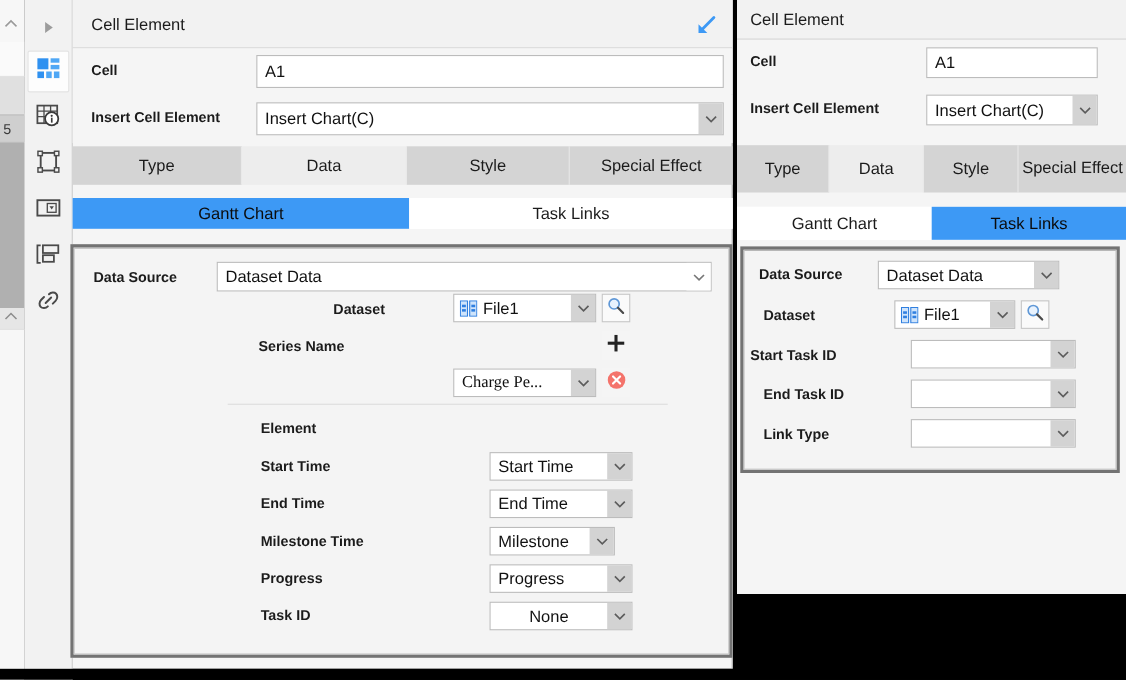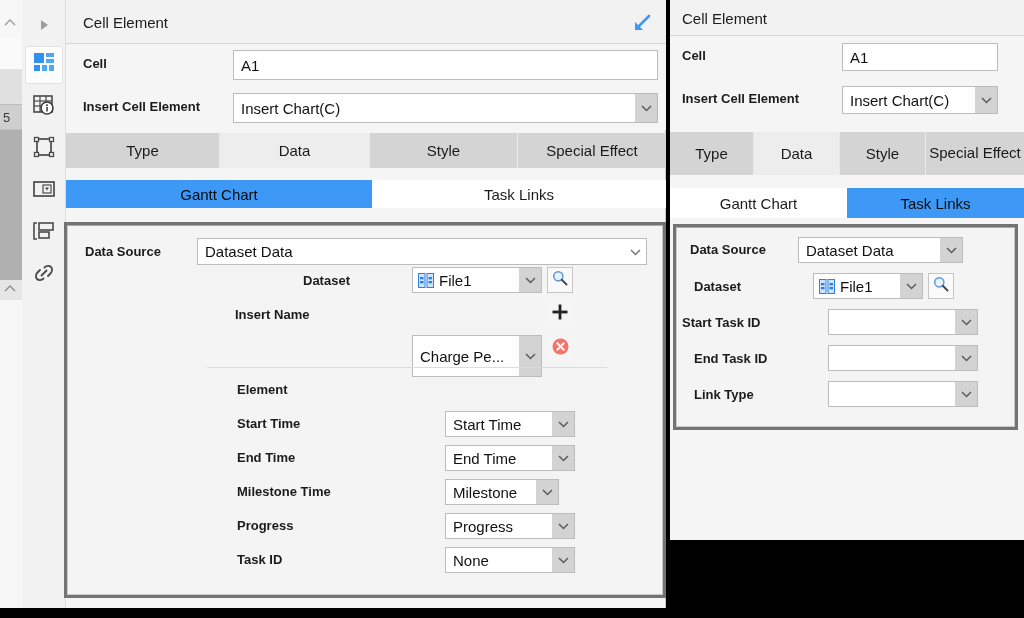--- a/index.html
+++ b/index.html
@@ -285,31 +285,31 @@
       </div>
       <div class="iconbtn" style="left:480px; top:42px; width:26px; height:26px;">
         <span>
           <svg width="16" height="16" viewBox="0 0 16 16">
             <circle cx="6.3" cy="6.3" r="4.6" fill="#e8f2fd" stroke="#5f97d6" stroke-width="1.5"></circle>
             <line x1="9.8" y1="9.8" x2="14.5" y2="14.5" stroke="#4a4a4a" stroke-width="2" stroke-linecap="round"></line>
           </svg>
         </span>
       </div>
 
-      <span class="lbl" style="left:168px; top:82px;">Insert Name</span>
+      <span class="lbl" style="left:168px; top:82px;">Series Name</span>
       <div class="iconbtn flat" style="left:480px; top:76px; width:26px; height:26px;">
         <span>
           <svg width="18" height="18" viewBox="0 0 18 18">
             <rect x="7.6" y="1.5" width="2.8" height="15" fill="#232323"></rect>
             <rect x="1.5" y="7.6" width="15" height="2.8" fill="#232323"></rect>
           </svg>
         </span>
       </div>
 
-      <div class="combo" style="left:345px; top:110px; width:130px; height:42px;">
+      <div class="combo" style="left:345px; top:110px; width:130px; height:26px;font-family:Liberation Serif, serif;">
         <span class="val">Charge Pe...</span>
         <span class="arw">
           <svg width="11" height="8" viewBox="0 0 11 8">
               <path d="M1 2 L5.5 6.5 L10 2" fill="none" stroke="#5c5c5c" stroke-width="1.5"></path>
             </svg>
         </span>
       </div>
       <div class="iconbtn flat" style="left:480px; top:110px; width:26px; height:26px;">
         <span>
           <svg width="19" height="19" viewBox="0 0 19 19">
@@ -357,21 +357,21 @@
       <div class="combo" style="left:378px; top:288px; width:130px; height:26px;">
         <span class="val">Progress</span>
         <span class="arw">
             <svg width="11" height="8" viewBox="0 0 11 8">
               <path d="M1 2 L5.5 6.5 L10 2" fill="none" stroke="#5c5c5c" stroke-width="1.5"></path>
             </svg>
           </span>
       </div>
 
       <span class="lbl" style="left:170px; top:327px;">Task ID</span>
-      <div class="combo" style="left:378px; top:322px; width:130px; height:26px;">
+      <div class="combo" style="left:378px; top:322px; width:130px; height:26px;text-align:center;">
         <span class="val">None</span>
         <span class="arw">
             <svg width="11" height="8" viewBox="0 0 11 8">
               <path d="M1 2 L5.5 6.5 L10 2" fill="none" stroke="#5c5c5c" stroke-width="1.5"></path>
             </svg>
           </span>
       </div>
     </div>
   </div>
 

